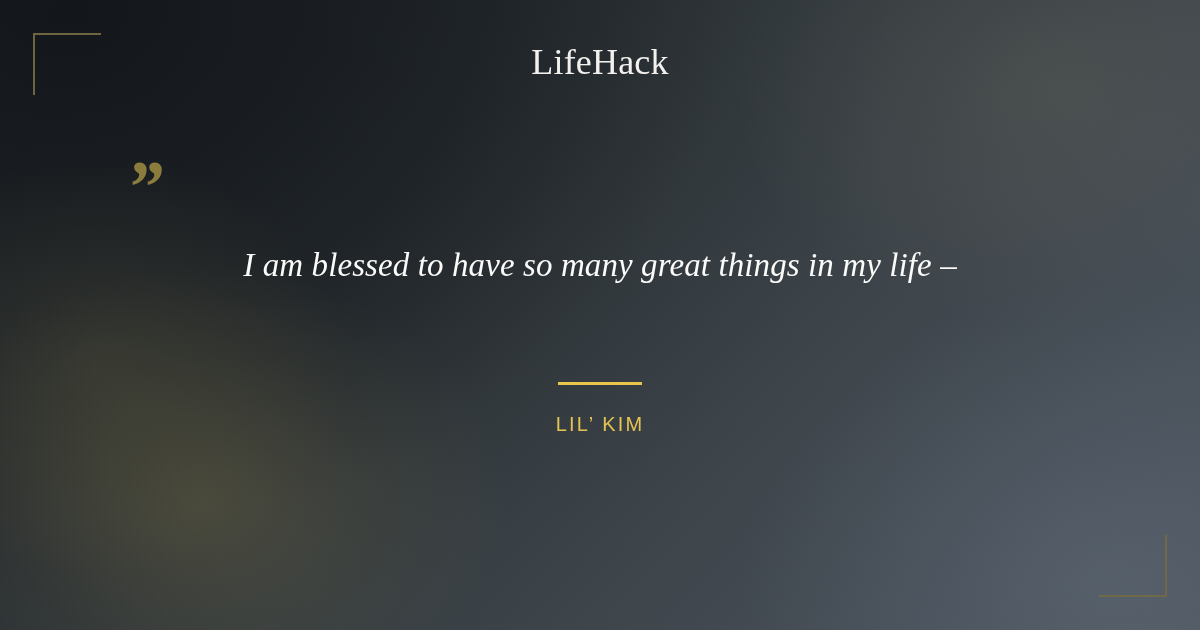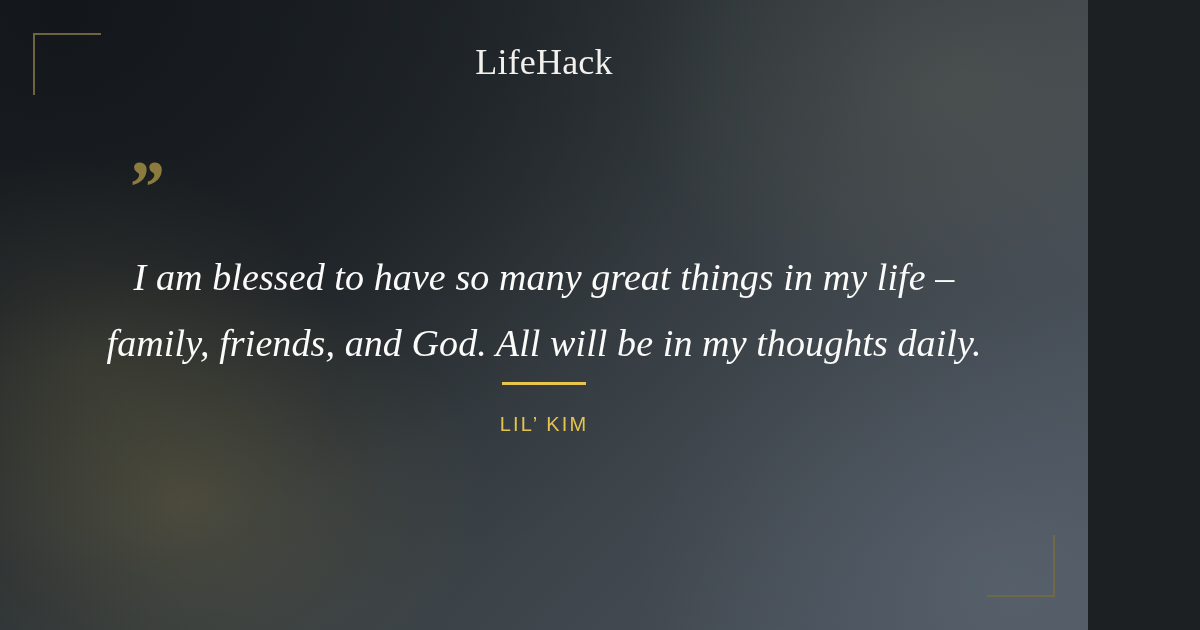--- a/index.html
+++ b/index.html
@@ -4,21 +4,21 @@
 <title>LifeHack Quote Card</title>
 <style>
   html, body {
     margin: 0;
     padding: 0;
     background: #1c2023;
   }
 
   .card {
     position: relative;
-    width: 1088px;
+    width: 1200px;
     height: 630px;
     overflow: hidden;
     font-family: "Liberation Sans", sans-serif;
     background-color: #3b4146;
     background-image:
       
       radial-gradient(ellipse 420px 330px at 17% 80%, rgba(150,132,72,0.26) 0%, rgba(120,108,62,0.10) 45%, rgba(0,0,0,0) 72%),
       
       radial-gradient(ellipse 360px 300px at 8% 58%, rgba(128,124,84,0.20) 0%, rgba(0,0,0,0) 70%),
       
@@ -82,25 +82,25 @@
 
   
   .quote-block {
     position: absolute;
     left: 60px;
     right: 60px;
     top: 238px;
     text-align: center;
   }
   .quote-text {
-    margin: 12px;
+    margin: 0;
     font-family: "Liberation Serif", "DejaVu Serif", serif;
     font-style: italic;
     font-weight: 400;
-    font-size: 38px;
+    font-size: 33px;
     line-height: 54px;
     color: #fbfbfa;
     letter-spacing: 0.1px;
   }
 
   
   .divider {
     position: absolute;
     left: 50%;
     top: 382px;
@@ -130,21 +130,20 @@
 <div class="card">
 
   <div class="bracket bracket-tl"></div>
 
   <div class="logo">LifeHack</div>
 
   <div class="quote-mark">”</div>
 
   <div class="quote-block">
     <p class="quote-text">I am blessed to have so many great things in my life –</p>
-    <p class="quote-text">family, friends, and God. All will be in my thoughts daily.</p>
   </div>
 
   <div class="divider"></div>
 
   <div class="author">LIL’ KIM</div>
 
   <div class="bracket bracket-br"></div>
 
 </div>
 

